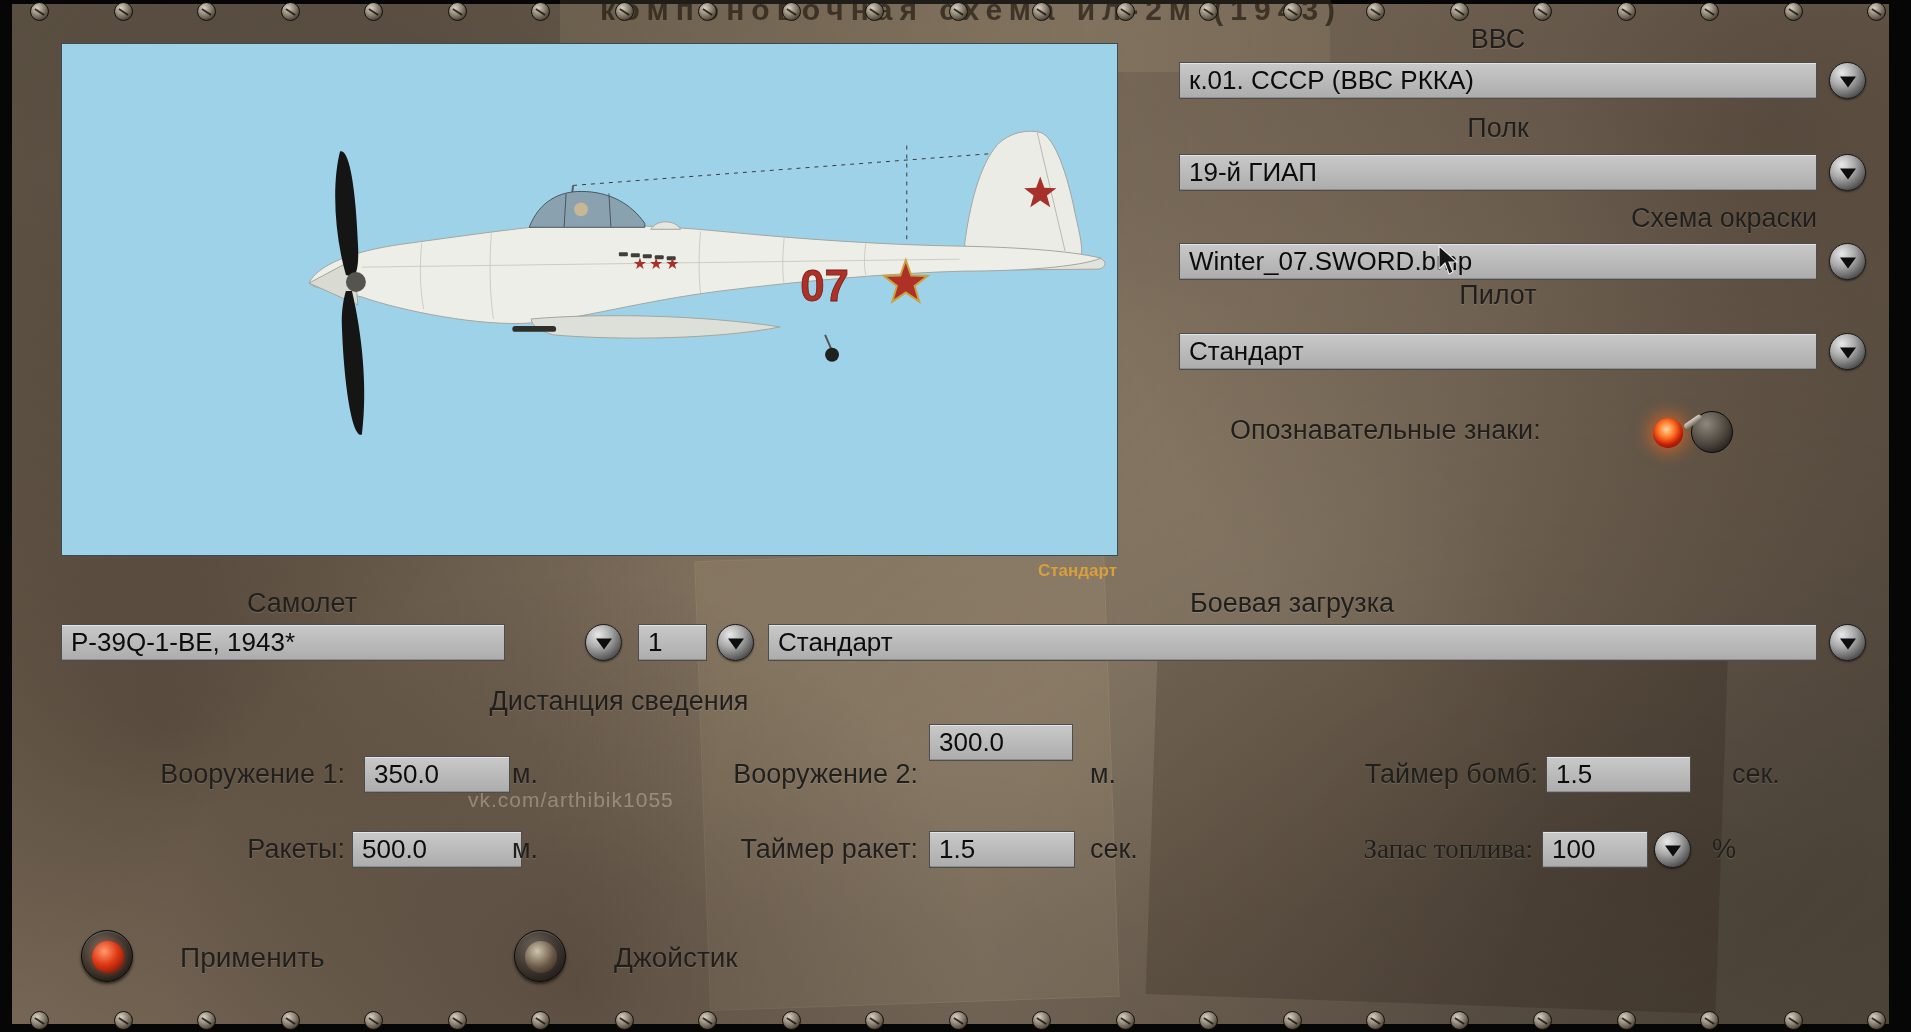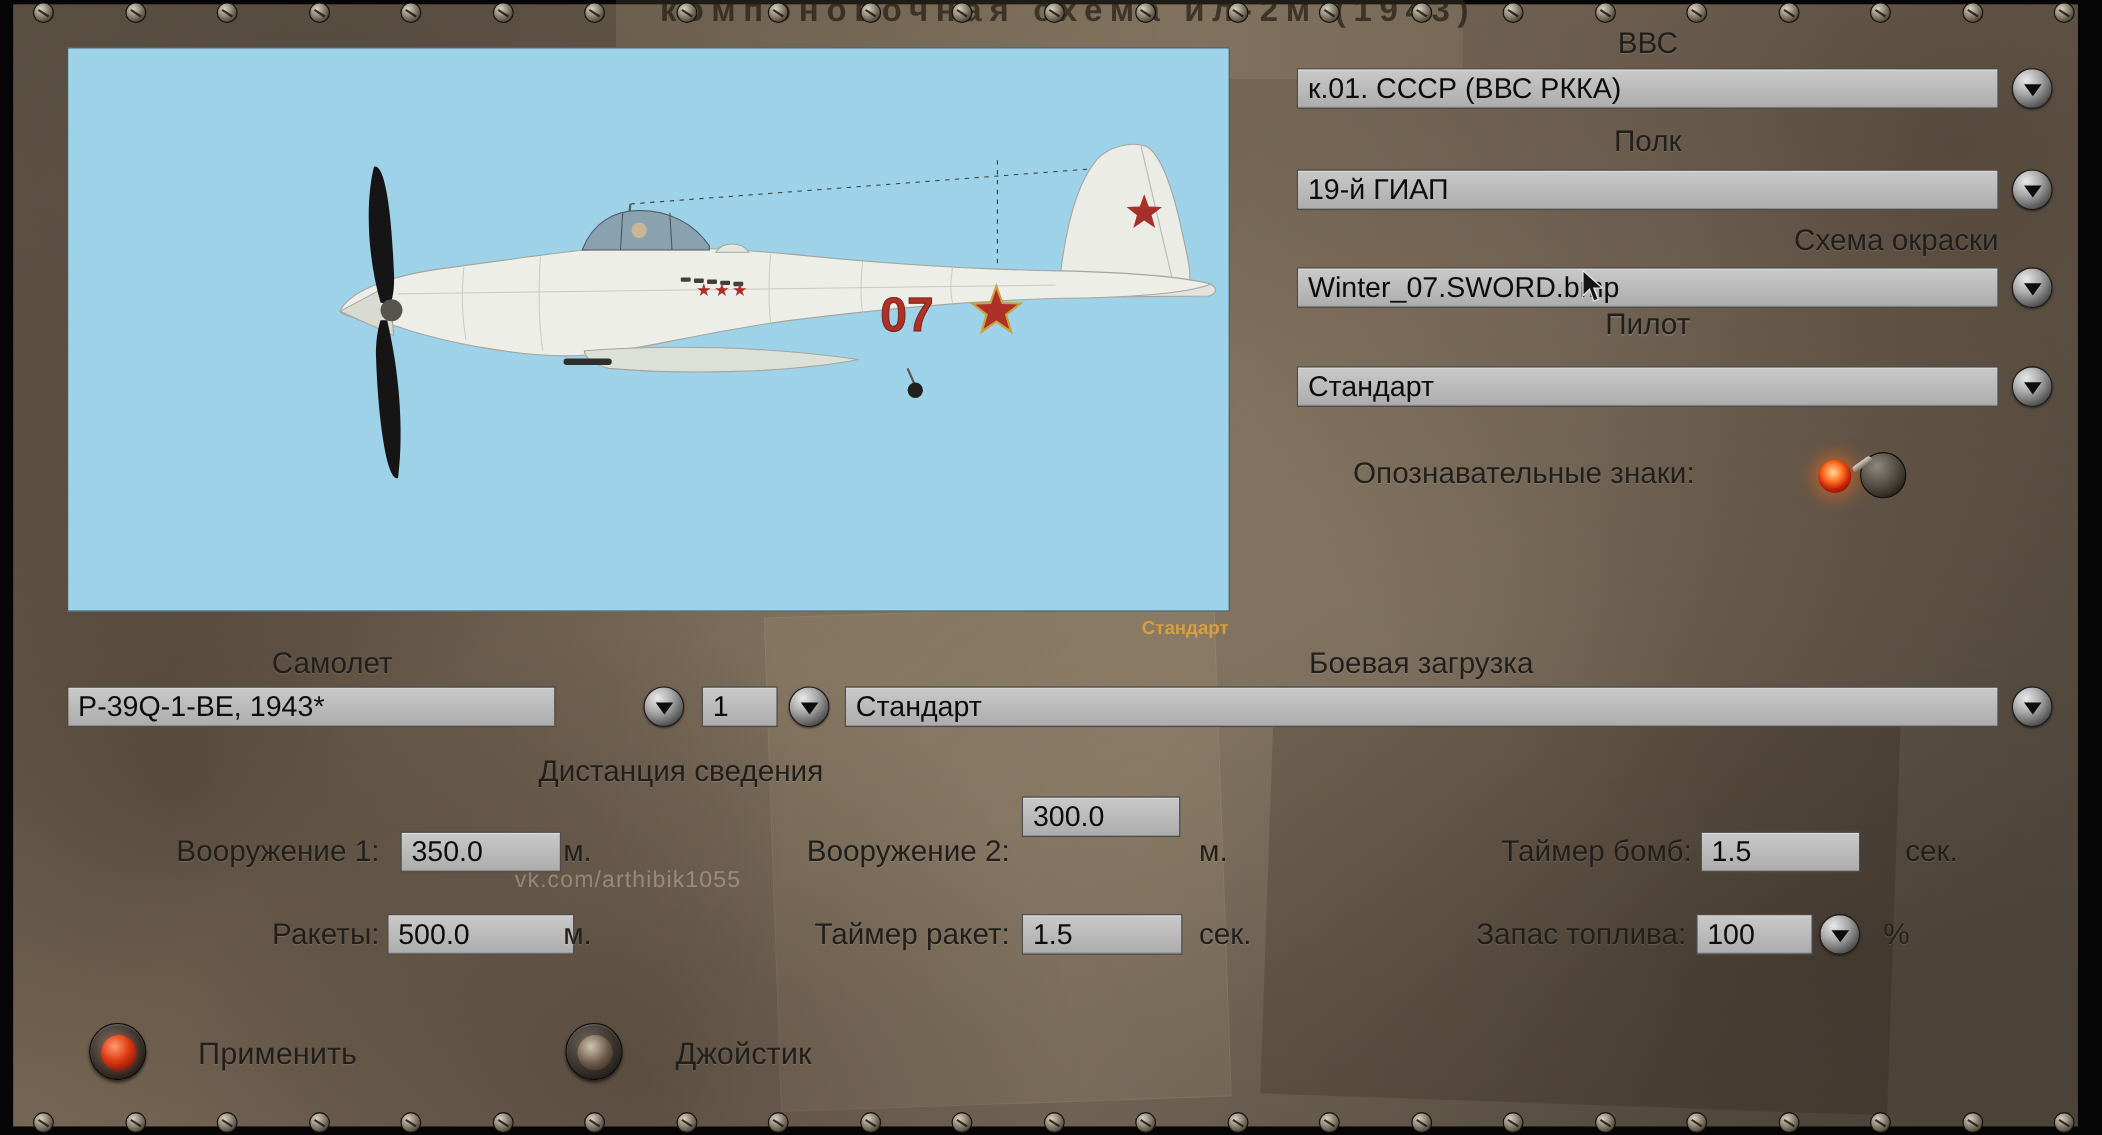--- a/index.html
+++ b/index.html
@@ -232,21 +232,21 @@
   <div class="label" style="left:1732px;top:756px;line-height:37px;">сек.</div>
 
   <div class="label" style="left:95px;top:831px;width:250px;text-align:right;line-height:37px;">Ракеты:</div>
   <div class="box" style="left:352px;top:831px;width:170px;">500.0</div>
   <div class="label" style="left:512px;top:831px;line-height:37px;">м.</div>
 
   <div class="label" style="left:668px;top:831px;width:250px;text-align:right;line-height:37px;">Таймер ракет:</div>
   <div class="box" style="left:929px;top:831px;width:146px;">1.5</div>
   <div class="label" style="left:1090px;top:831px;line-height:37px;">сек.</div>
 
-  <div class="label" style="left:1283px;top:831px;width:250px;text-align:right;line-height:37px;">Запас топлива:</div>
+  <div class="label" style="left:1283px;top:831px;width:250px;text-align:right;line-height:37px;font-family:Liberation Serif, serif;">Запас топлива:</div>
   <div class="box" style="left:1542px;top:831px;width:106px;">100</div>
   <div class="rbtn" style="left:1654px;top:831px;"></div>
   <div class="label" style="left:1712px;top:831px;line-height:37px;">%</div>
 
   <div class="push" style="left:81px;top:930px;">
       <div class="cap cap-red"></div>
     </div>
   <div class="label btn-label" style="left:180px;top:942px;">Применить</div>
 
   <div class="push" style="left:514px;top:930px;">

